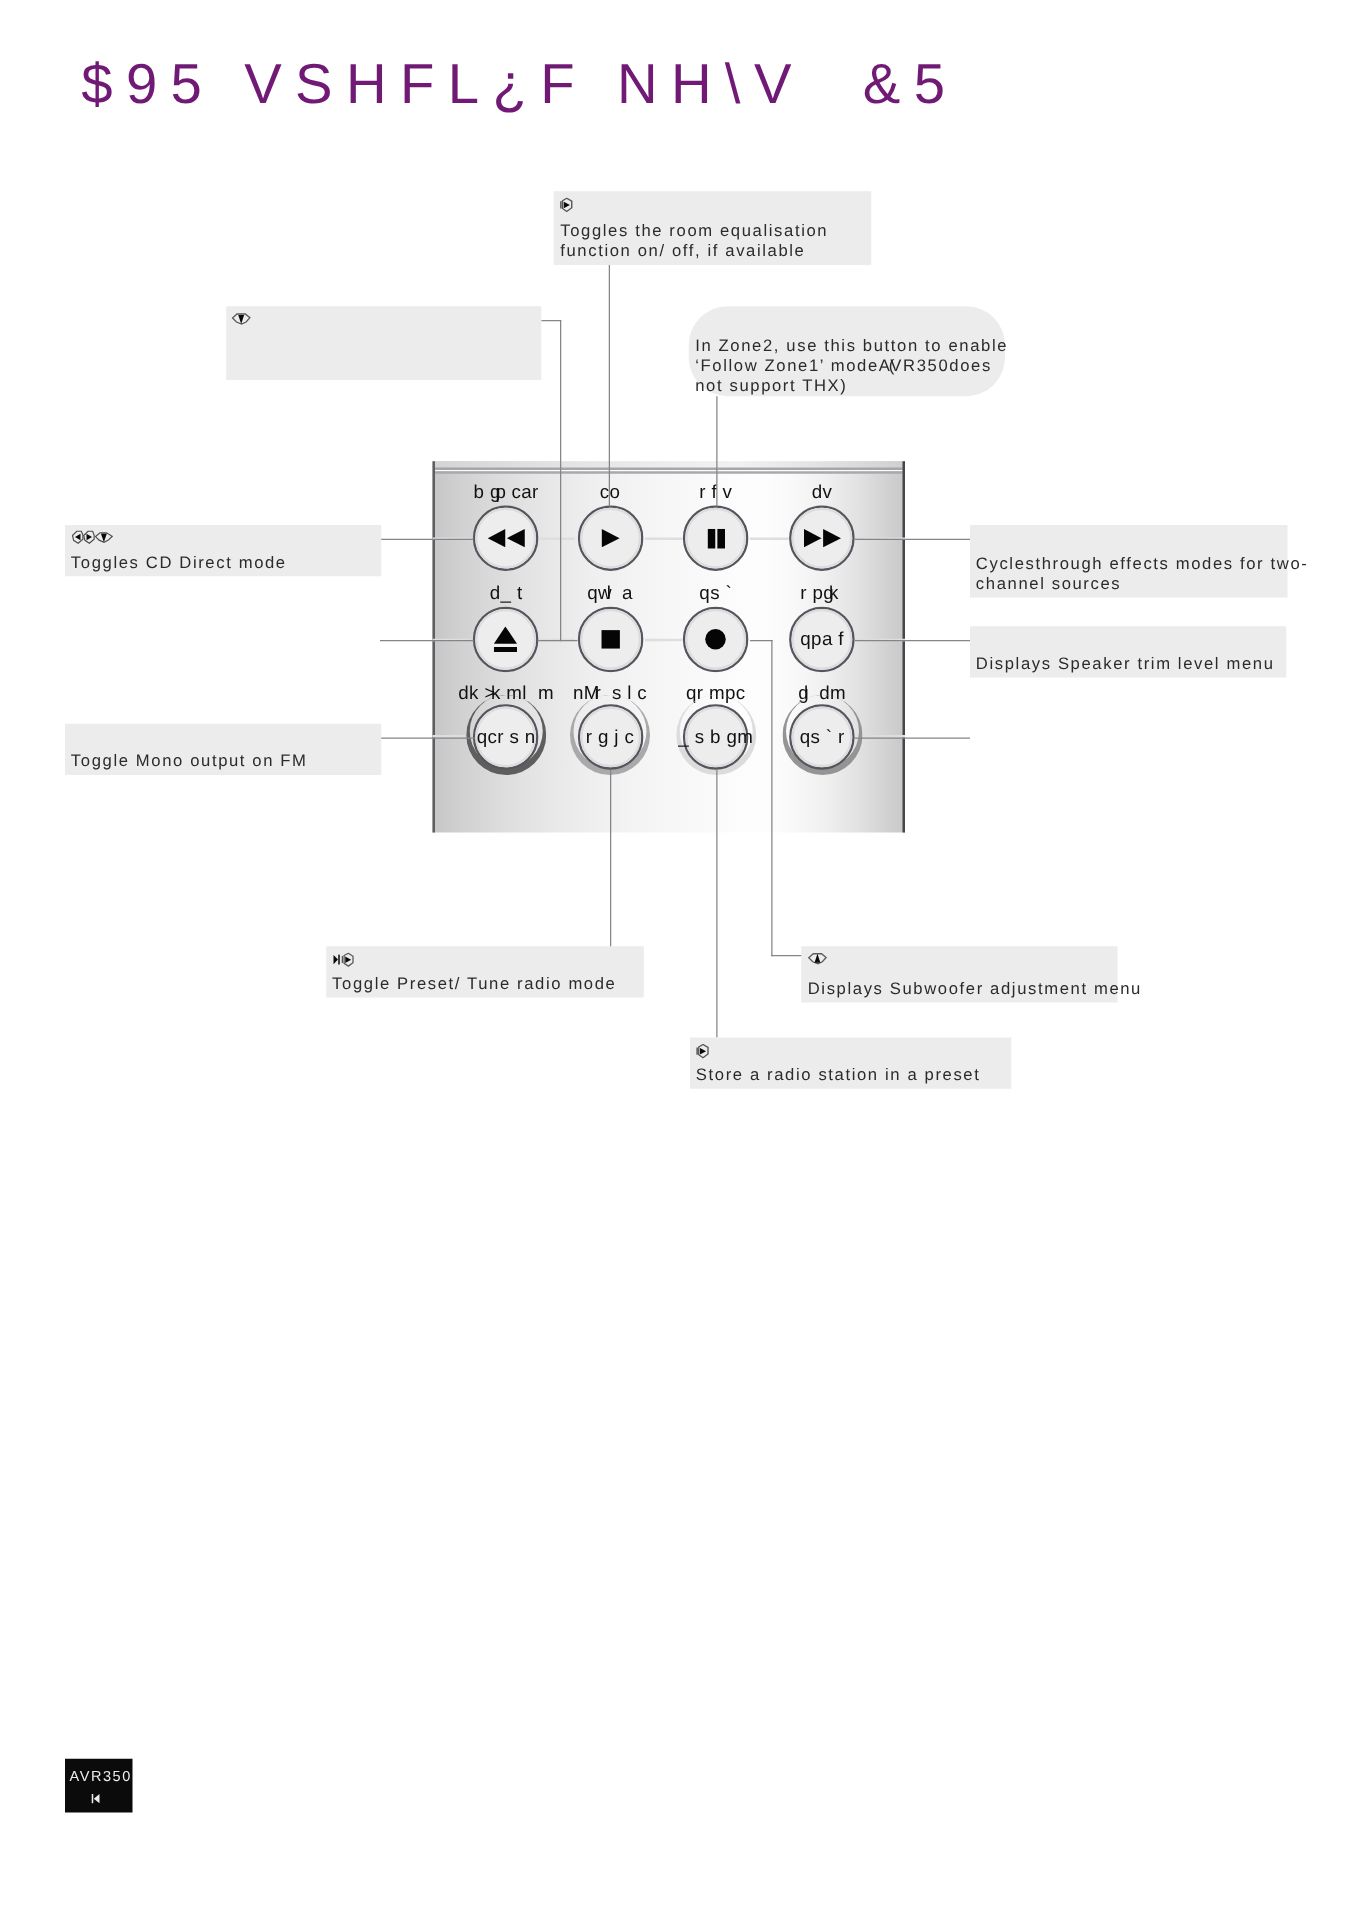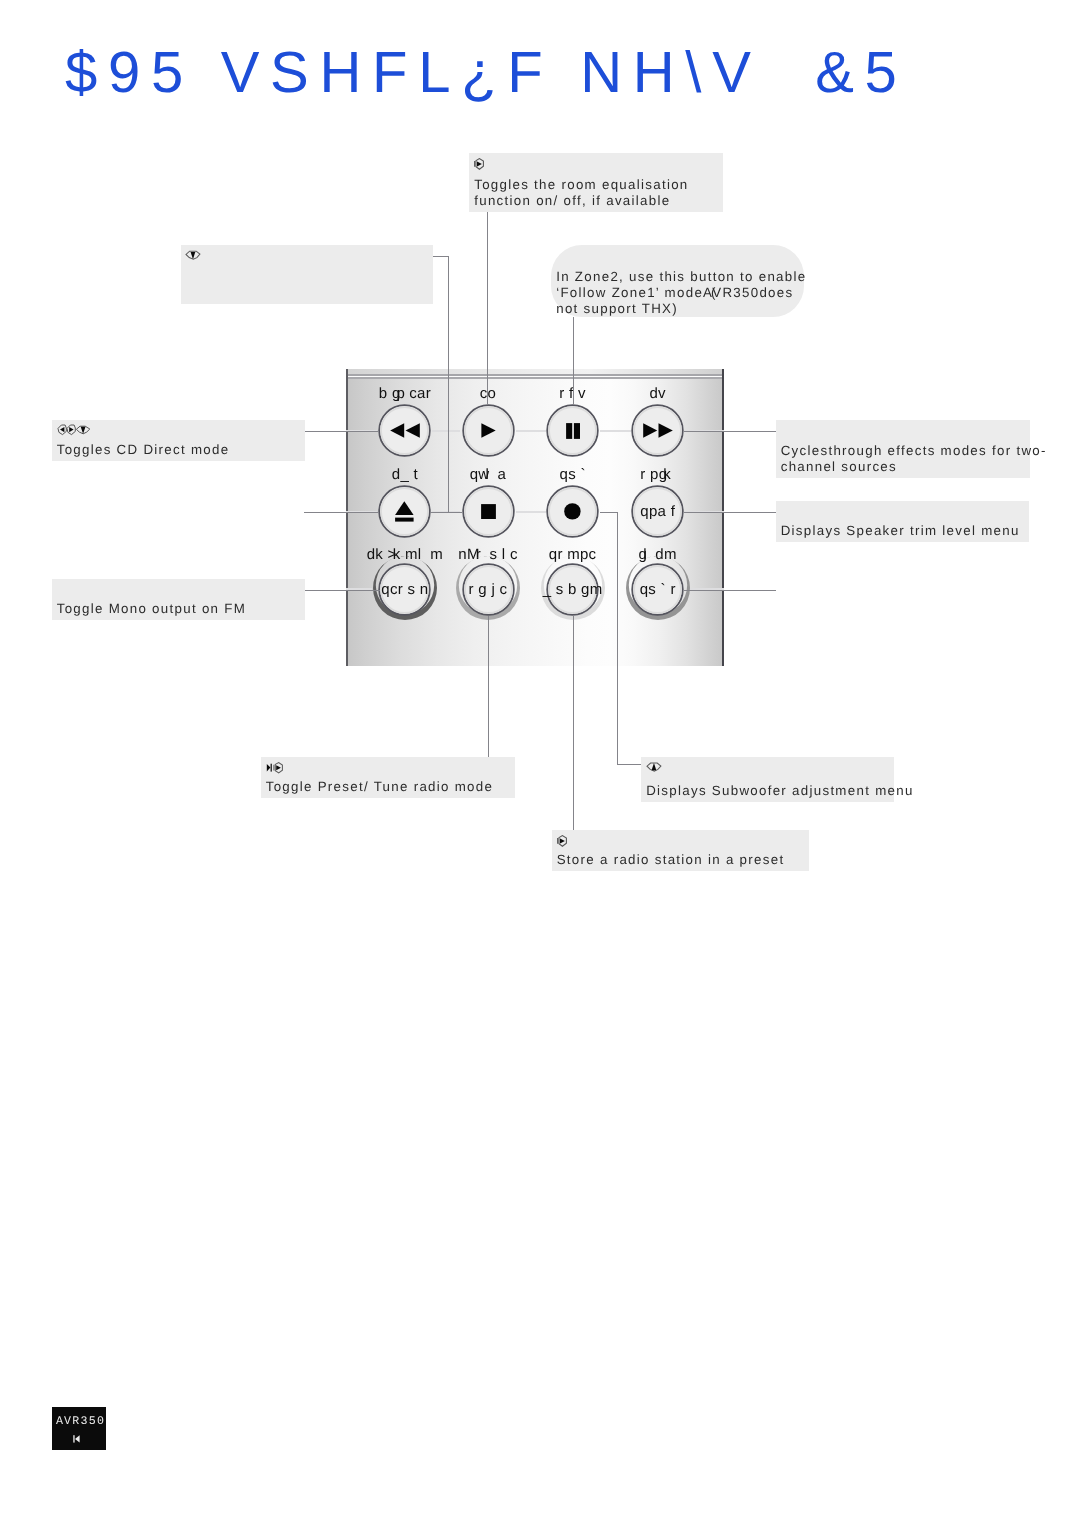--- a/index.html
+++ b/index.html
@@ -1,20 +1,20 @@
 <!DOCTYPE html>
 <html><head>
 <meta charset="utf-8">
 <title>AVR specific keys CR</title>
 <style>
   html,body{margin:0;padding:0;}
   body{width:1080px;height:1527px;background:#ffffff;font-family:"Liberation Sans",sans-serif;overflow:hidden;-webkit-font-smoothing:antialiased;text-rendering:geometricPrecision;}
   #page{position:relative;width:1080px;height:1527px;}
 
-  .page-title{position:absolute;left:65px;top:44px;font-size:58px;letter-spacing:10.7px;color:#1d4ed8;white-space:pre;line-height:1;}
+  .page-title{position:absolute;left:65px;top:44px;font-size:45px;letter-spacing:10.7px;color:#701a75;white-space:pre;line-height:1;}
 
   
   .note{position:absolute;background:#ececec;box-sizing:border-box;z-index:8;}
   .note .txt{position:absolute;left:5.2px;bottom:3px;font-size:13.3px;letter-spacing:1.3px;line-height:16px;color:#2b2b2b;white-space:pre;}
   .note .ico{position:absolute;left:4px;}
 
   
   .ln{position:absolute;background:#84848a;z-index:5;}
   .hln{height:1px;}
   .vln{width:1px;}
@@ -36,21 +36,21 @@
   .btn>svg{position:absolute;left:0;top:0;}
   .btn .bt svg{flex:none;display:block;}
 
   .btn .bt{position:absolute;left:0;top:0;width:100%;height:100%;display:flex;align-items:center;justify-content:center;
        font-size:15px;letter-spacing:.3px;color:#111;white-space:pre;}
   .blbl{position:absolute;font-size:15px;letter-spacing:.3px;color:#111;white-space:pre;text-align:center;line-height:15px;}
   .conn{position:absolute;height:2.2px;background:#dedee0;}
   .ringshadow{position:absolute;width:64px;height:64px;}
   .ringshadow svg{display:block;}
 
-  .footer-logo{position:absolute;left:51.5px;top:1406.5px;width:54.7px;height:43.3px;background:#0b0b0b;font-family:Liberation Mono, monospace;}
+  .footer-logo{position:absolute;left:51.5px;top:1406.5px;width:54.7px;height:43.3px;background:#0b0b0b;}
   .footer-logo .m{position:absolute;left:3.4px;right:0;top:8px;text-align:center;font-size:11.6px;letter-spacing:1.25px;color:#ededed;}
   .footer-logo .g{position:absolute;left:0;right:0;top:24px;text-align:center;}
 </style>
 </head>
 <body>
 
 <div id="page">
   <div class="page-title">$95 VSHFL¿F NH\V  &amp;5</div>
 
   <div class="ln vln" style="left:487.4px;top:212px;height:193px;"></div>
@@ -66,21 +66,21 @@
   <div class="ln hln" style="left:684px;top:431px;width:92px;"></div>
   <div class="ln hln" style="left:684px;top:512px;width:92px;"></div>
   <div class="ln hln" style="left:684px;top:590px;width:92px;"></div>
 
   <div class="ln vln" style="left:488px;top:616px;height:142px;"></div>
   <div class="ln vln" style="left:572.6px;top:616px;height:214px;"></div>
   <div class="ln hln" style="left:600px;top:512px;width:18px;"></div>
   <div class="ln vln" style="left:617px;top:512px;height:253px;"></div>
   <div class="ln hln" style="left:617px;top:764px;width:27px;"></div>
 
-  <div class="note" style="left:469px;top:153px;width:254px;height:59px;">
+  <div class="note" style="left:443px;top:153px;width:254px;height:59px;">
     <span class="ico" style="top:4px;"><svg width="12" height="12" viewBox="0 0 12 12">
           <path d="M3.0 2.6 L6.4 0.6 L10.4 3.0 L10.4 8.2 L6.4 11.2 L3.0 8.8 Z" fill="none" stroke="#555" stroke-width="1.1"></path>
           <path d="M1.7 2.9 L1.7 8.7" stroke="#555" stroke-width="1.2"></path>
           <path d="M4.0 3.4 L8.9 5.9 L4.0 8.6 Z" fill="#0a0a0a"></path>
         </svg></span>
     <span class="txt" style="">Toggles the room equalisation
 function on/ off, if available</span>
   </div>
 
   <div class="note" style="left:180.5px;top:244.5px;width:252.5px;height:59px;">

